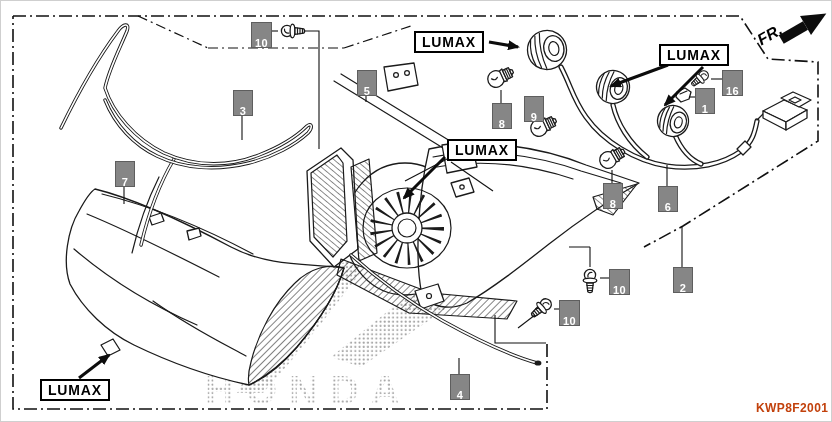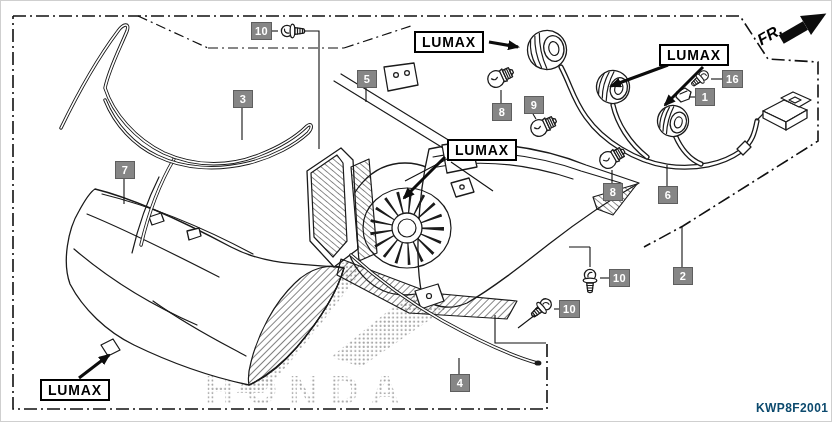--- a/index.html
+++ b/index.html
@@ -8,35 +8,35 @@
     font-family:"Liberation Sans", sans-serif; overflow:hidden;
     border:1px solid #cfcfcf; box-sizing:border-box;
   }
   .stage svg { position:absolute; left:0; top:0; }
 
   
   .callout {
     position:absolute; min-width:20px; height:18px; box-sizing:border-box;
     background:#868686; border:1px solid #5e5e5e; color:#ffffff;
     font-size:11px; font-weight:bold; line-height:16px; text-align:center;
-    padding:0 3px; letter-spacing:0.3px;
+    padding:12px 3px; letter-spacing:0.3px;
   }
   
   .lumax {
     position:absolute; background:#ffffff; border:2px solid #000000;
     color:#000000; font-size:14px; font-weight:bold; line-height:18px;
     padding:0 6px; letter-spacing:0.8px;
   }
   .fr-label {
     position:absolute; left:756px; top:25px; color:#000;
     font-size:16px; font-weight:bold; font-style:italic;
     transform:rotate(-30deg); transform-origin:center;
   }
   .code-label {
-    position:absolute; left:755px; top:400px; color:#0c4a6e;
+    position:absolute; left:755px; top:400px; color:#c2410c;
     font-size:12px; font-weight:bold; letter-spacing:0.4px;
   }
 
   
   .p   { fill:#ffffff; stroke:#1b1b1b; stroke-width:1.3; stroke-linejoin:round; stroke-linecap:round; }
   .ln  { fill:none; stroke:#1b1b1b; stroke-width:1.2; stroke-linejoin:round; stroke-linecap:round; }
   .h   { fill:url(#hatch); stroke:#1b1b1b; stroke-width:1.2; stroke-linejoin:round; }
   .h2  { fill:url(#hatch2); stroke:#1b1b1b; stroke-width:1.2; stroke-linejoin:round; }
   .dblo{ fill:none; stroke:#1b1b1b; stroke-width:3.4; stroke-linecap:round; }
   .dbli{ fill:none; stroke:#ffffff; stroke-width:1.6; stroke-linecap:round; }

